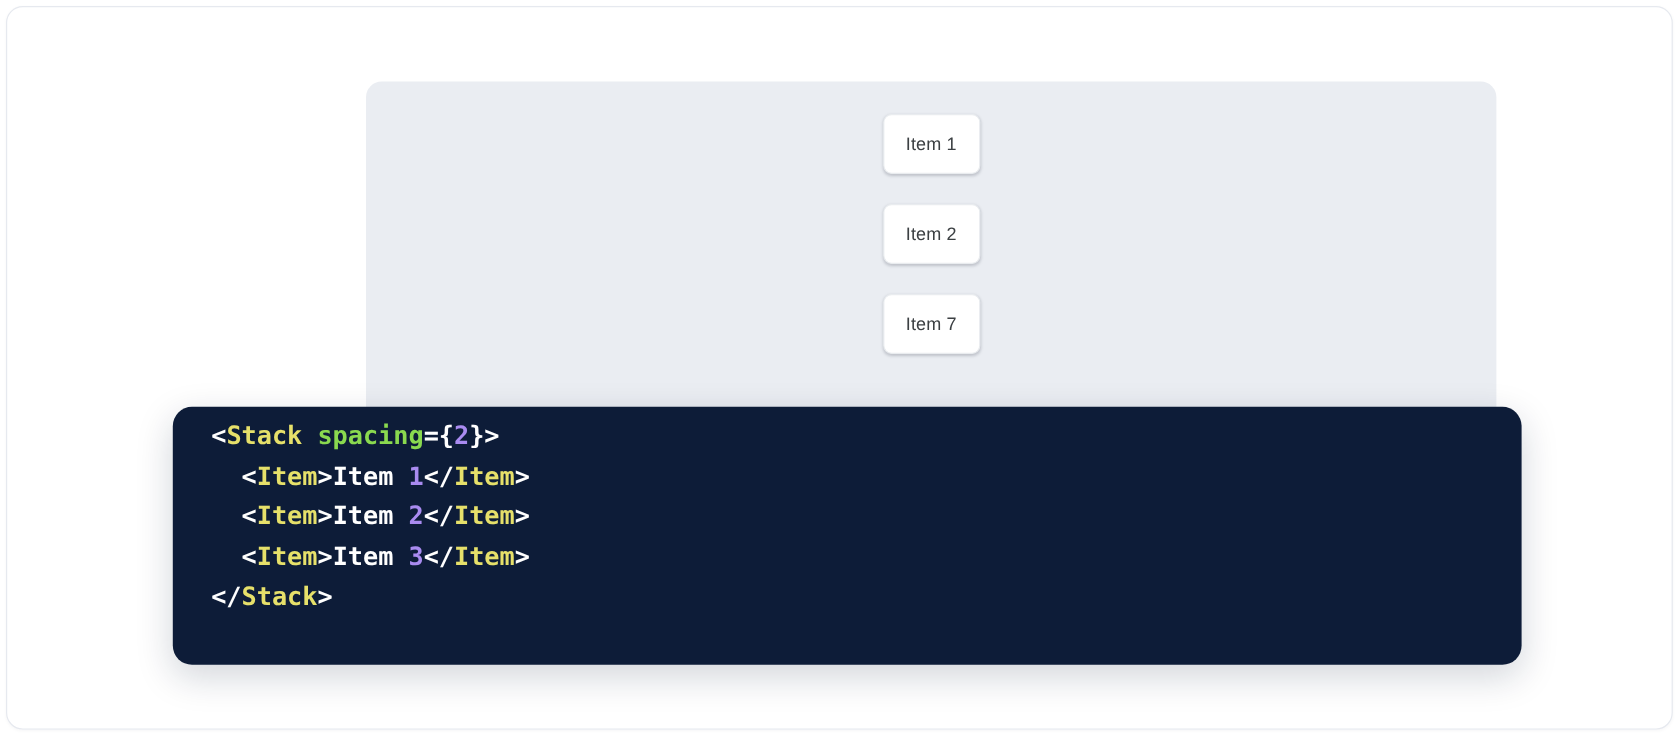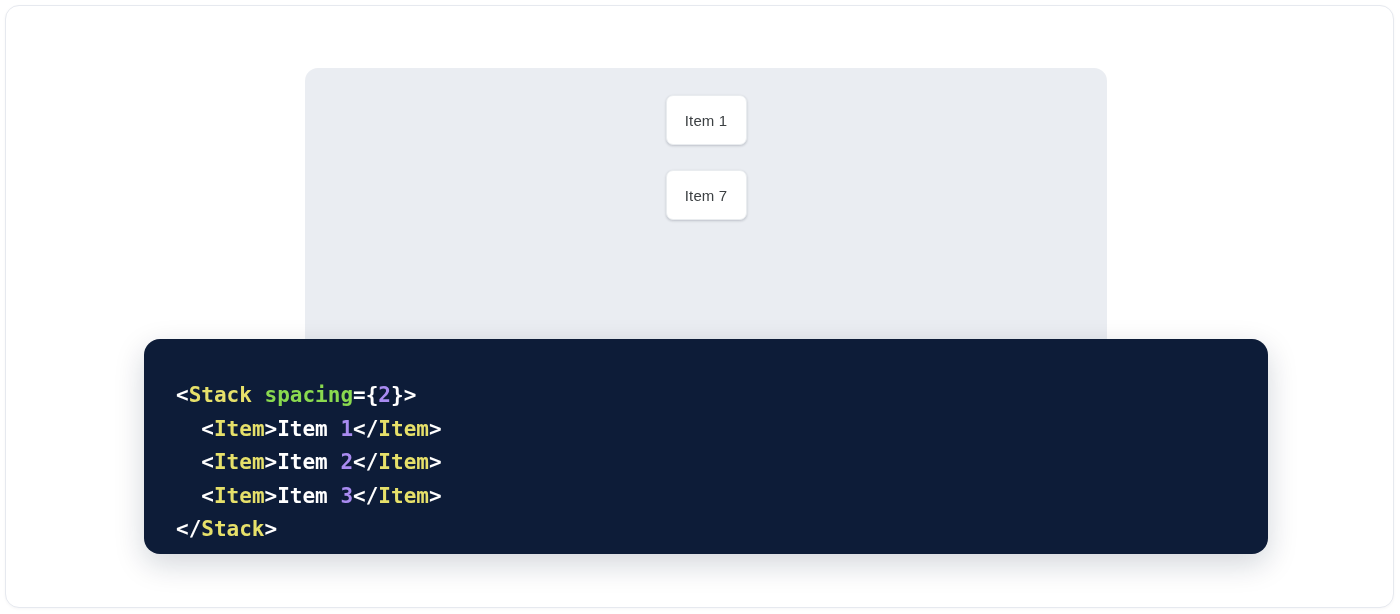--- a/index.html
+++ b/index.html
@@ -30,21 +30,21 @@
     box-sizing: border-box;
     box-shadow: 0 1px 3px rgba(16, 24, 40, 0.04);
     overflow: hidden;
   }
 
   
   .preview-panel {
     position: absolute;
     left: 299px;
     top: 62px;
-    width: 802px;
+    width: 942px;
     height: 290px;
     background: #eaedf2;
     border-radius: 13px 13px 0 0;
   }
 
   .stack {
     position: absolute;
     left: 0;
     top: 27px;
     width: 100%;
@@ -75,21 +75,21 @@
   .code-block {
     position: absolute;
     left: 138px;
     top: 333px;
     width: 1124px;
     height: 215px;
     background: #0d1c38;
     border-radius: 16px;
     box-shadow: 0 10px 30px rgba(13, 28, 56, 0.18);
     box-sizing: border-box;
-    padding: 40px 32px;
+    padding: 8px 32px;
     overflow: hidden;
   }
 
   .code-lines {
     font-family: "DejaVu Sans Mono", monospace;
     font-size: 21px;
     line-height: 33.6px;
     white-space: pre;
     color: #ffffff;
     font-weight: 700;
@@ -108,20 +108,23 @@
 
 <div class="screen">
   <div class="outer-card">
 
     <div class="preview-panel">
       <div class="stack">
           <div class="stack-item">
             <span>Item 1</span>
           </div>
           <div class="stack-item">
+            <span>Item 2</span>
+          </div>
+          <div class="stack-item">
             <span>Item 7</span>
           </div>
         </div>
     </div>
 
     <div class="code-block">
       <div class="code-lines"><div class="code-line"><span class="tok-punct">&lt;</span><span class="tok-tag">Stack</span><span class="tok-text"> </span><span class="tok-attr">spacing</span><span class="tok-punct">={</span><span class="tok-num">2</span><span class="tok-punct">}&gt;</span></div><div class="code-line"><span>  </span><span class="tok-punct">&lt;</span><span class="tok-tag">Item</span><span class="tok-punct">&gt;</span><span class="tok-text">Item </span><span class="tok-num">1</span><span class="tok-punct">&lt;/</span><span class="tok-tag">Item</span><span class="tok-punct">&gt;</span></div><div class="code-line"><span>  </span><span class="tok-punct">&lt;</span><span class="tok-tag">Item</span><span class="tok-punct">&gt;</span><span class="tok-text">Item </span><span class="tok-num">2</span><span class="tok-punct">&lt;/</span><span class="tok-tag">Item</span><span class="tok-punct">&gt;</span></div><div class="code-line"><span>  </span><span class="tok-punct">&lt;</span><span class="tok-tag">Item</span><span class="tok-punct">&gt;</span><span class="tok-text">Item </span><span class="tok-num">3</span><span class="tok-punct">&lt;/</span><span class="tok-tag">Item</span><span class="tok-punct">&gt;</span></div><div class="code-line"><span class="tok-punct">&lt;/</span><span class="tok-tag">Stack</span><span class="tok-punct">&gt;</span></div></div>
     </div>
 
   </div>

